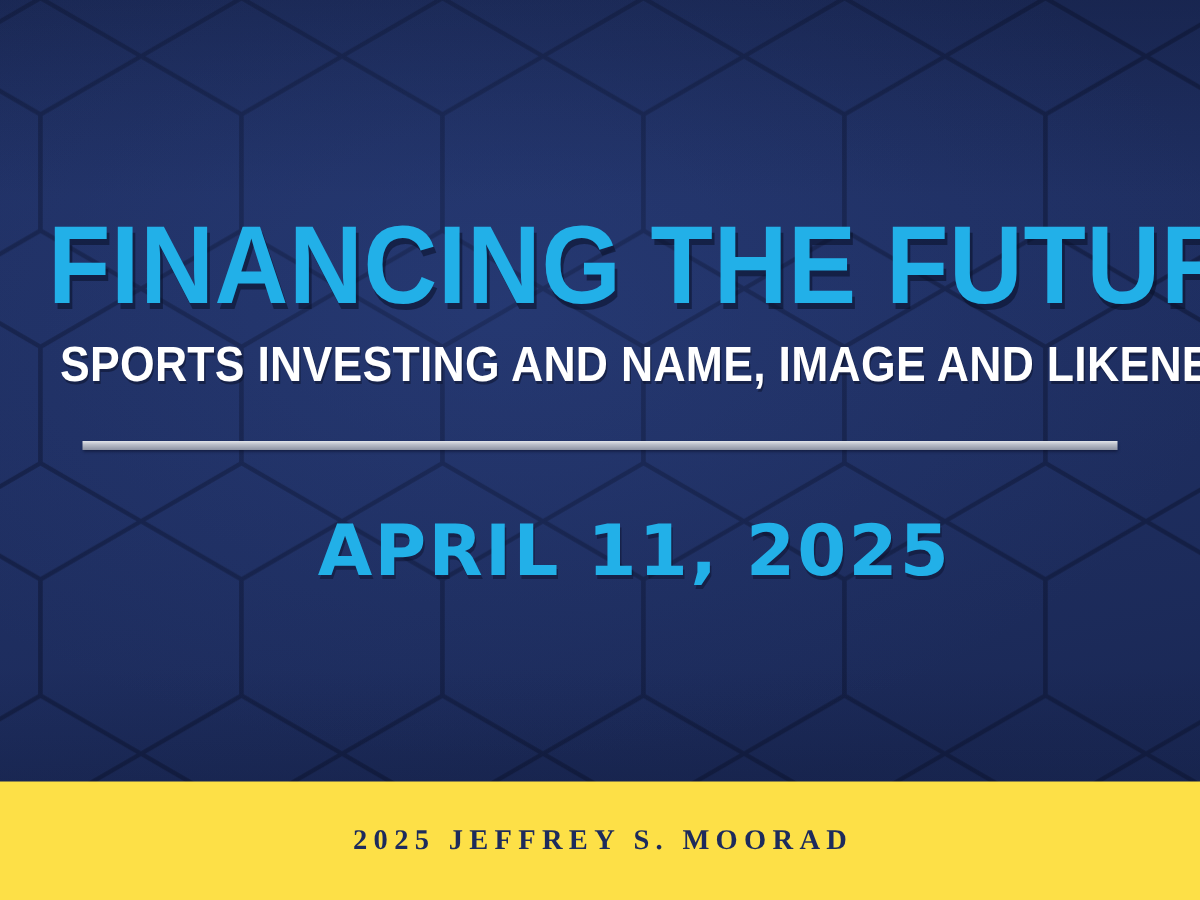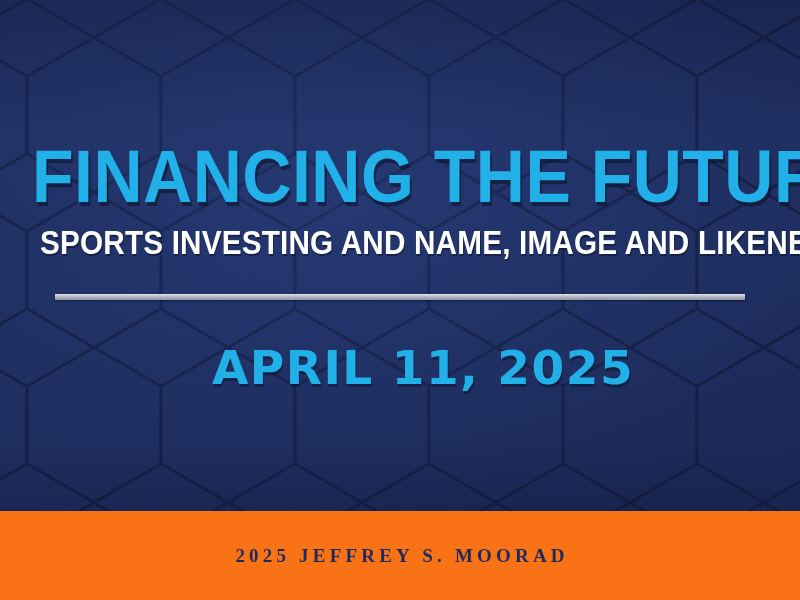--- a/index.html
+++ b/index.html
@@ -106,22 +106,22 @@
     letter-spacing: 1.5px;
     text-shadow: 1px 3px 0 rgba(10,16,40,0.45);
     white-space: nowrap;
     padding-left: 46px;
   }
 
   
   .banner {
     position: absolute;
     left: 0; right: 0; bottom: 0;
-    height: 89px;
-    background: #f97316;
+    height: 79px;
+    background: #fde047;
     display: flex;
     flex-direction: column;
     align-items: center;
     justify-content: center;
     z-index: 4;
   }
   .banner-line {
     color: #1d2b5c;
     font-family: "Liberation Serif", "DejaVu Serif", serif;
     font-weight: 700;

